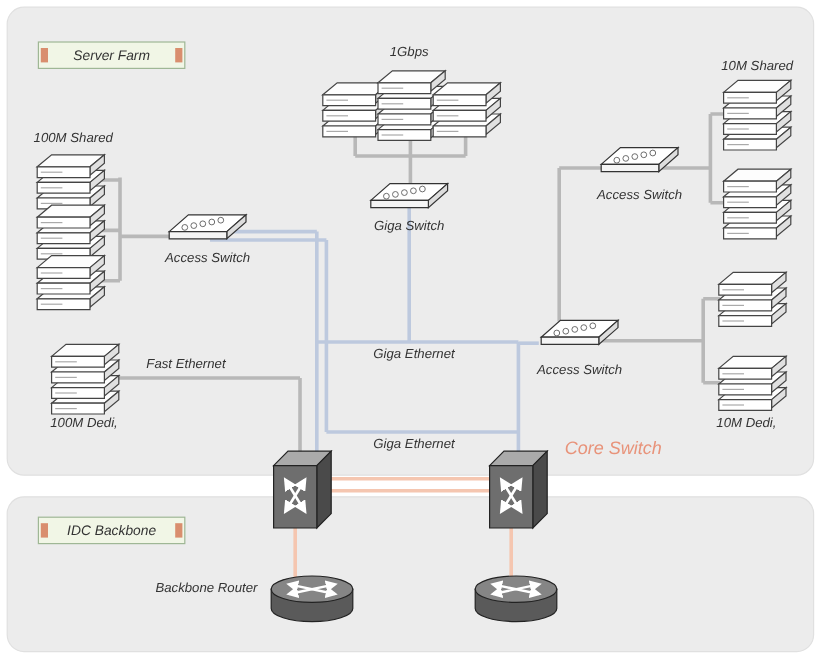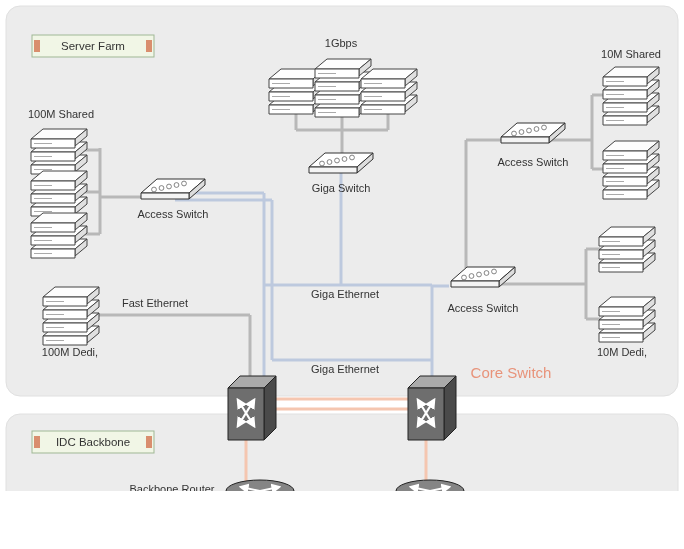--- a/index.html
+++ b/index.html
@@ -1,21 +1,21 @@
 <!DOCTYPE html>
 <html style="--panel_bg: #ececec; --line_gray: #b8b8b8; --line_blue: #bdc9de; --line_salmon: #f5c6b0; --label_box_bg: #f1f6e6; --label_box_border: #9fb795; --label_box_accent: #d98e6e; --text: #333333; --core_switch_label: #e8937a;"><head>
 <meta charset="utf-8">
 <style>
   :root{
     --panel_bg:#ececec; --line_gray:#b8b8b8; --line_blue:#bdc9de; --line_salmon:#f5c6b0;
     --label_box_bg:#f1f6e6; --label_box_border:#9fb795; --label_box_accent:#d98e6e;
     --text:#333333; --core_switch_label:#e8937a;
   }
   html,body{margin:0;padding:0;background:#fff;}
-  .stage{width:684px;height:491px;position:relative;font-family:"Liberation Sans",sans-serif;}
+  .stage{width:684px;height:549px;position:relative;font-family:"Liberation Sans",sans-serif;font-style:italic;}
   svg{display:block;}
   svg text{font-family:"Liberation Sans",sans-serif;font-size:11px;fill:var(--text);}
   .panel{fill:var(--panel_bg);stroke:#e0e0e0;stroke-width:1;}
   .lg{stroke:var(--line_gray);stroke-width:3;fill:none;}
   .lb{stroke:var(--line_blue);stroke-width:3;fill:none;}
   .ls{stroke:var(--line_salmon);stroke-width:3;fill:none;}
   .labelbox{fill:var(--label_box_bg);stroke:var(--label_box_border);stroke-width:1;}
   .labelaccent{fill:var(--label_box_accent);}
   .boxtext{font-size:11.5px;}
   .core-label{fill:var(--core_switch_label);font-size:15px;}

